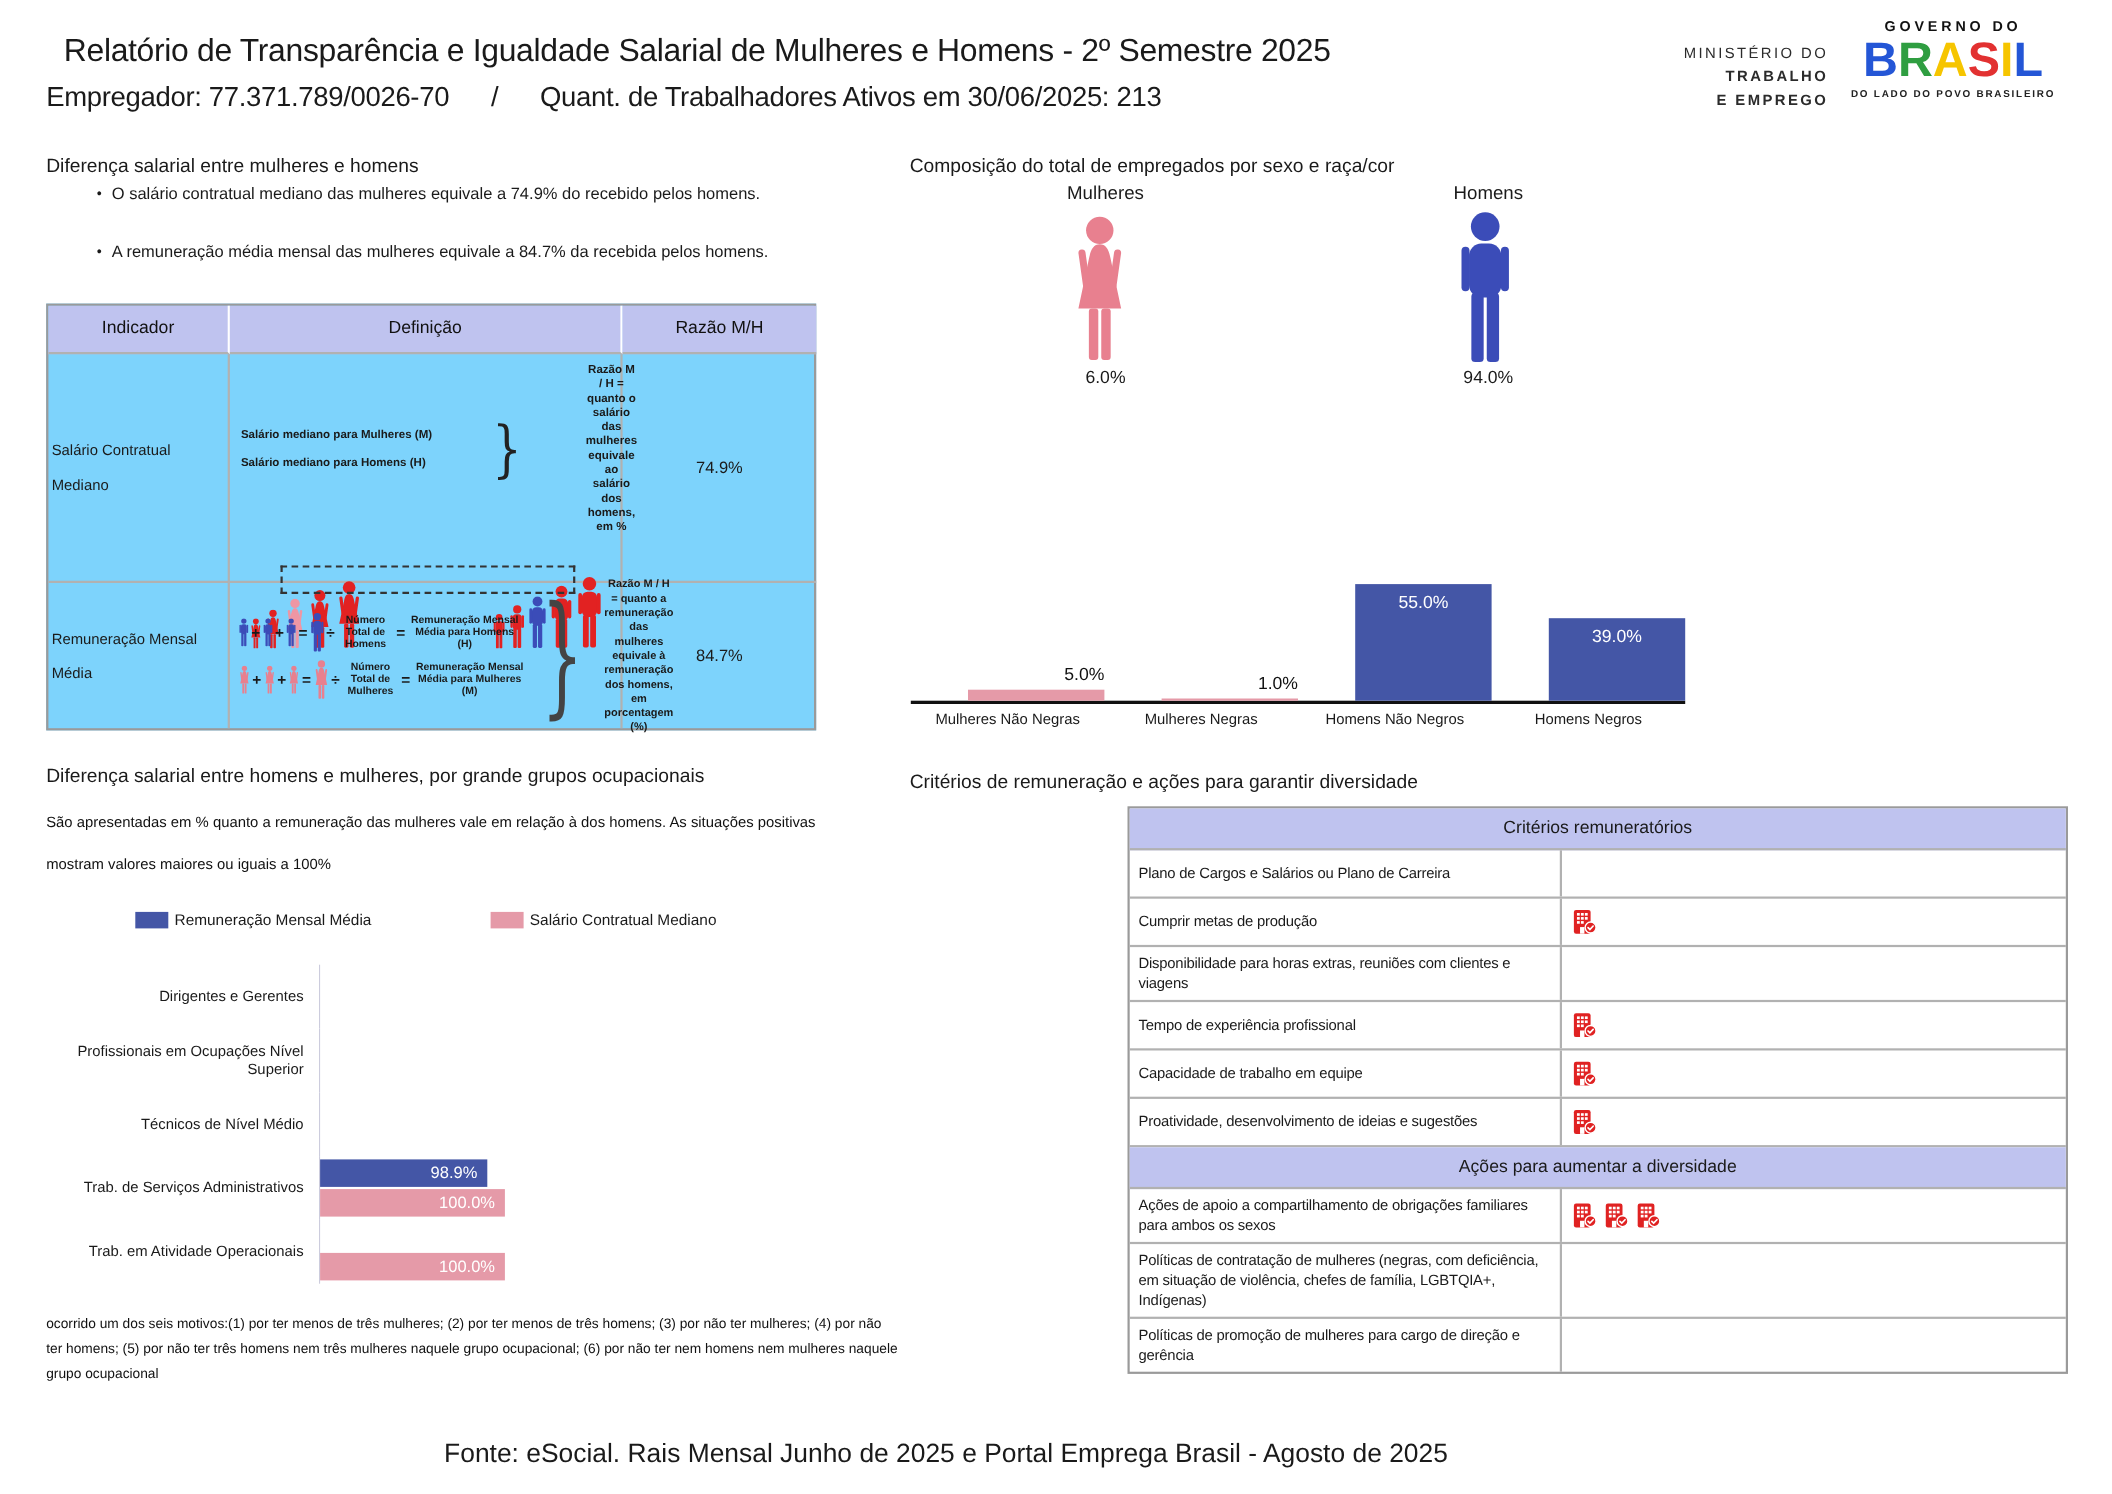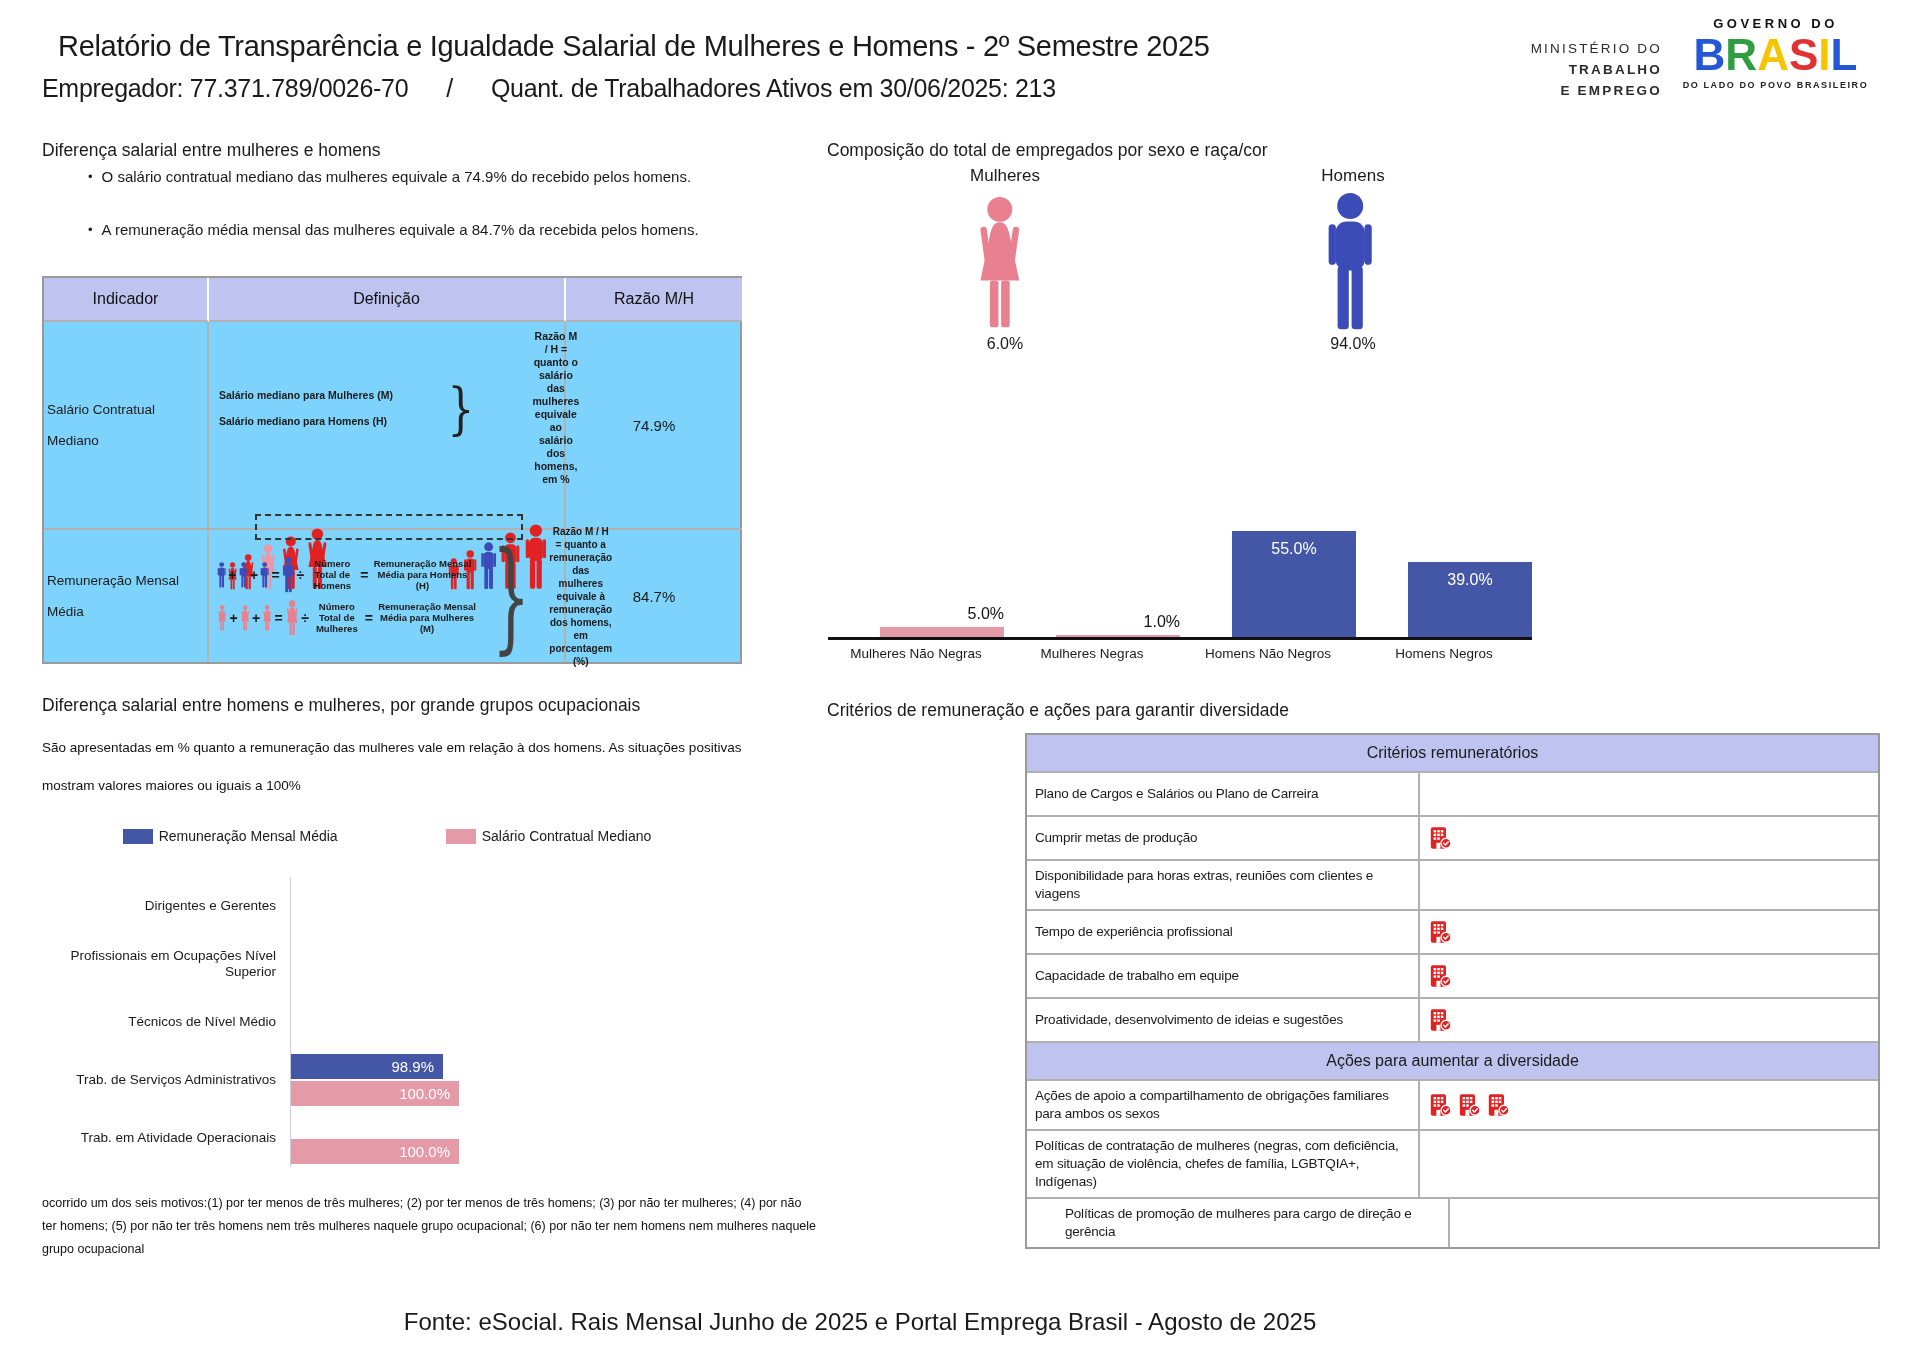--- a/index.html
+++ b/index.html
@@ -87,21 +87,21 @@
   .occ-val { color:#fff; font-size:15px; padding-right:9px; }
   .occ-note { position:absolute; top:497px; font-size:12.5px; line-height:23px; color:#111; }
   .occ-note div { white-space:nowrap; }
 
   
   .crit-title { position:absolute; left:827px; top:700px; }
   .crit-table { position:absolute; left:1025px; top:733px; width:855px;
                 border:2px solid #9a9a9a; background:#fff; }
   .crit-head { background:#bfc3ef; text-align:center; font-size:16px; padding:9px 0; border-bottom:2px solid #b1b1b1; }
   .crit-row { display:flex; border-bottom:2px solid #b1b1b1; min-height:44px; }
-  .crit-row:last-child { border-bottom:none;margin-left:30px; }
+  .crit-row:last-child { border-bottom:none; }
   .crit-label { width:393px; border-right:2px solid #b1b1b1; padding:6px 8px; font-size:13.5px;
                 letter-spacing:-0.2px; line-height:18px; display:flex; align-items:center; }
   .crit-icons { flex:1; display:flex; align-items:center; gap:5px; padding-left:8px; }
 
   
   .footer { position:absolute; top:1308px; left:0; width:1720px; text-align:center; font-size:24px; }
 </style>
 </head>
 <body>
 

